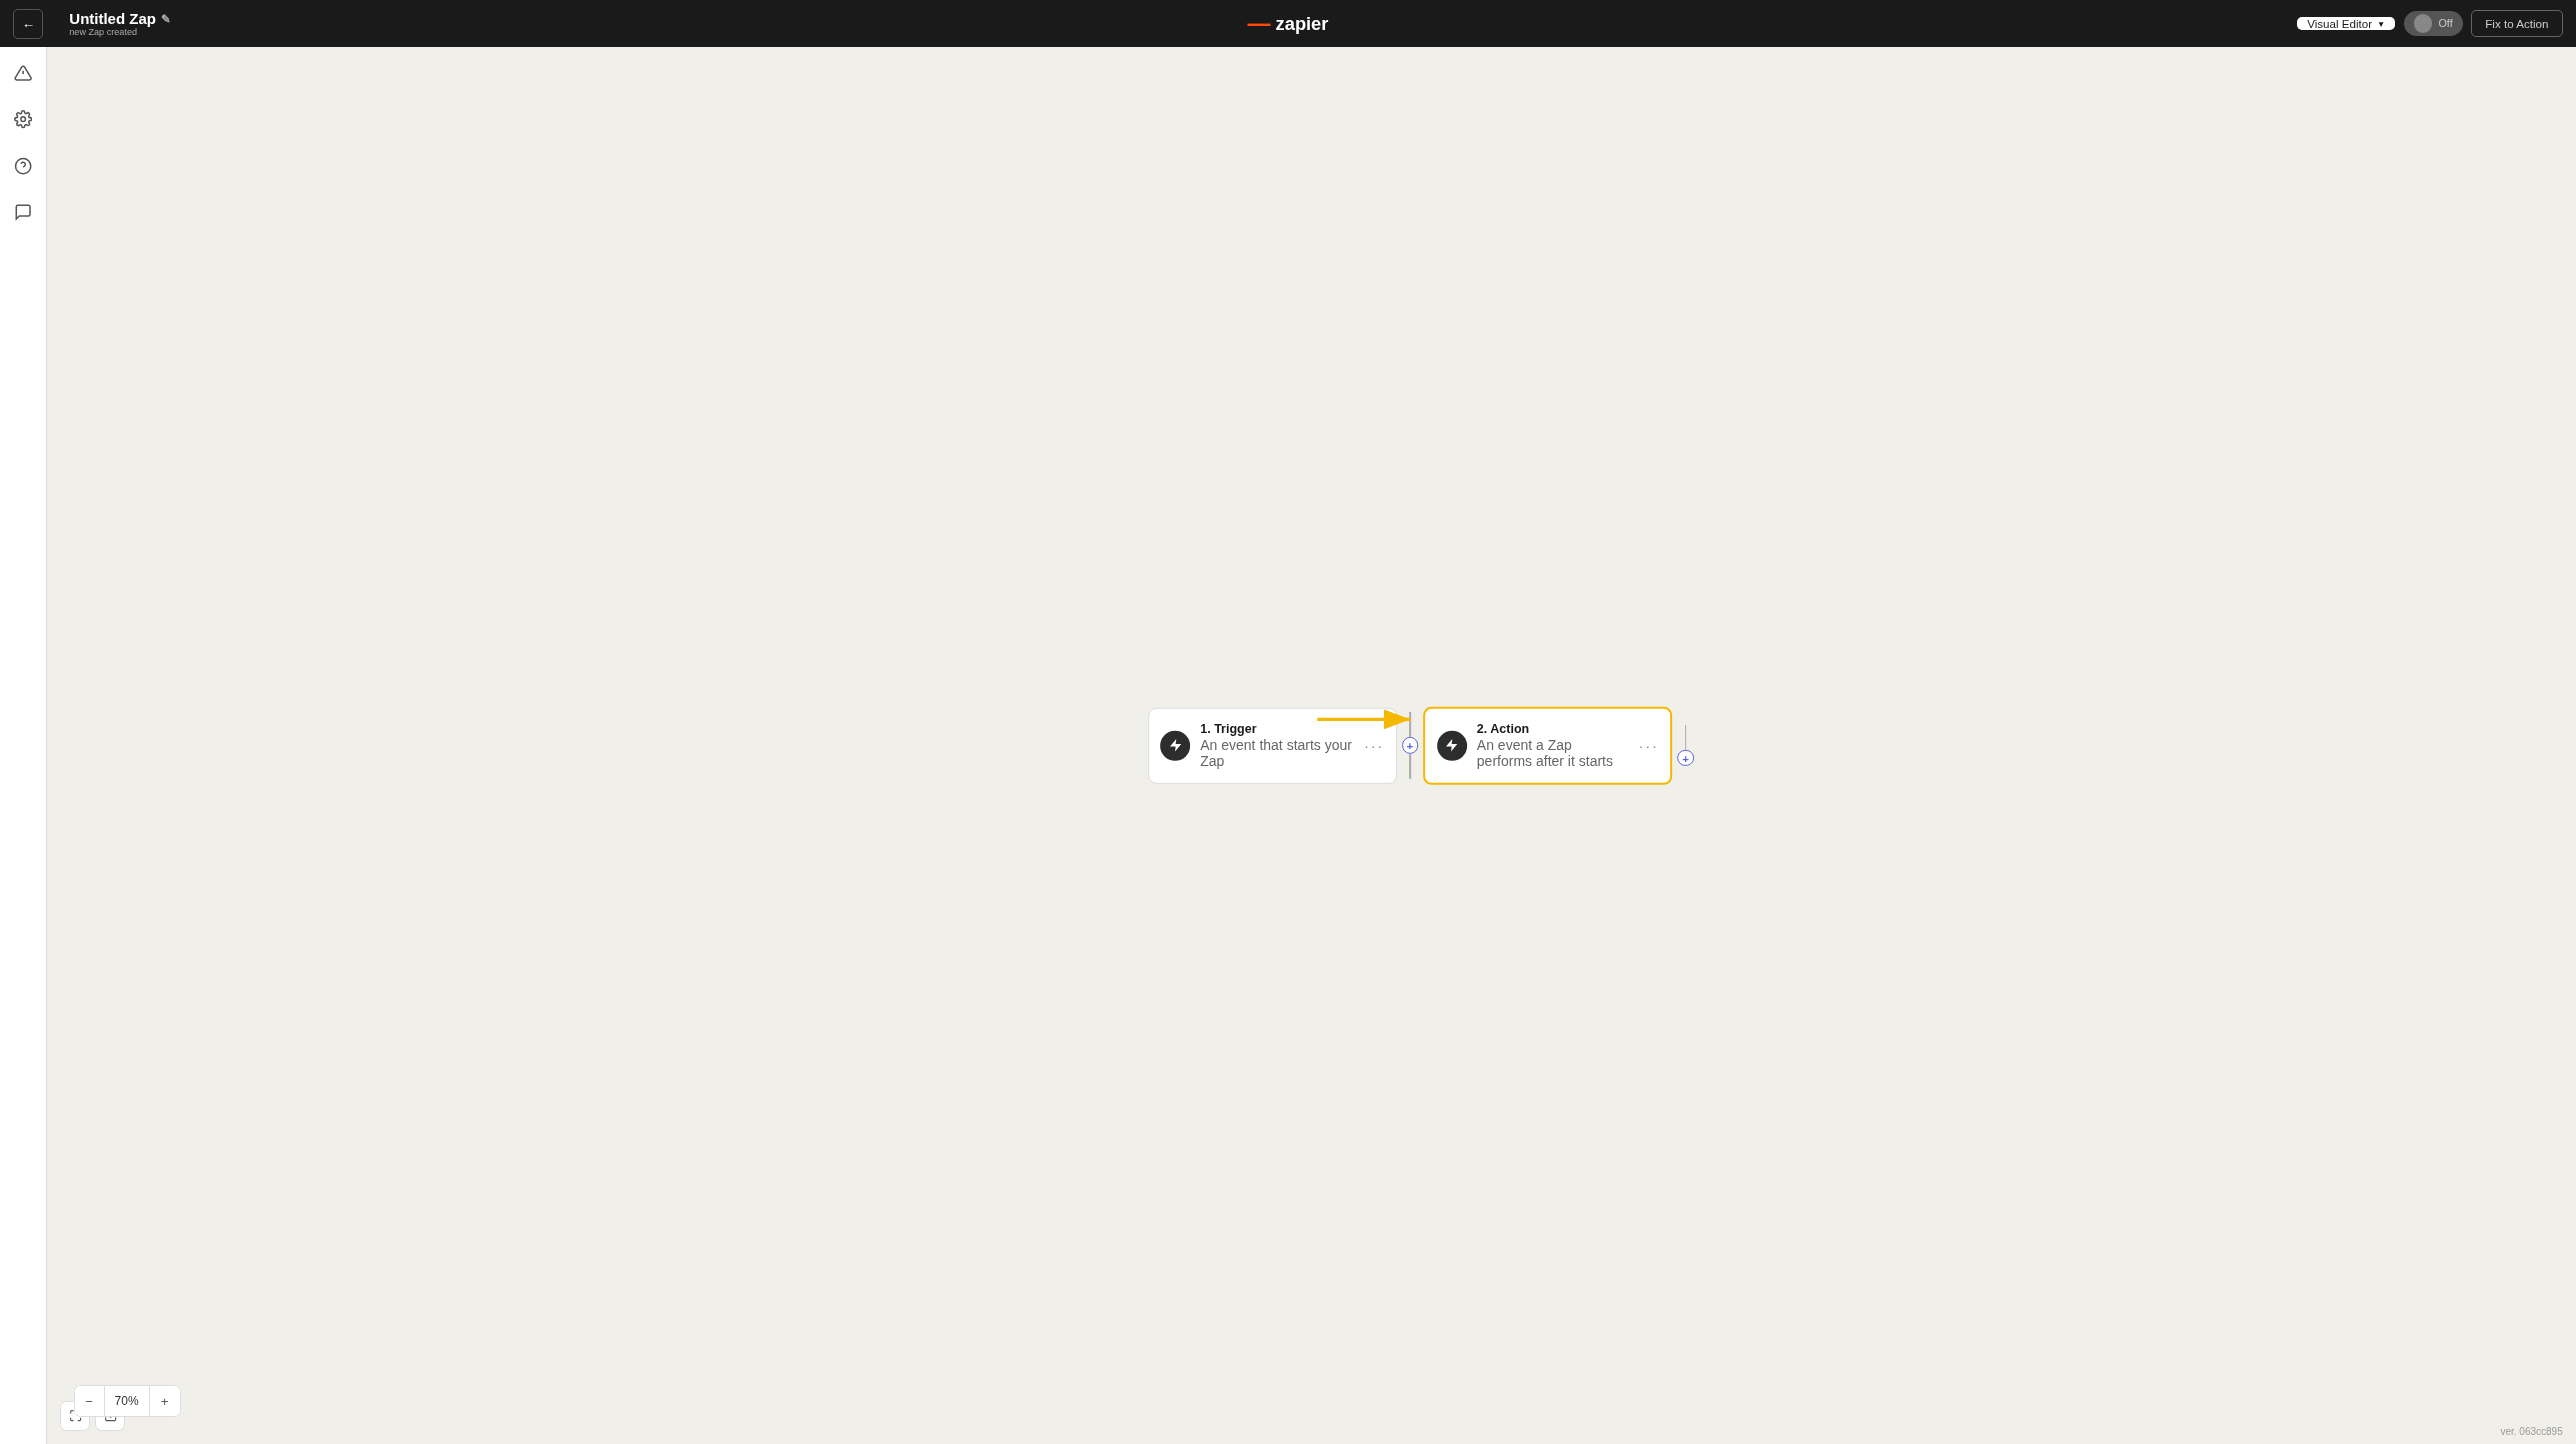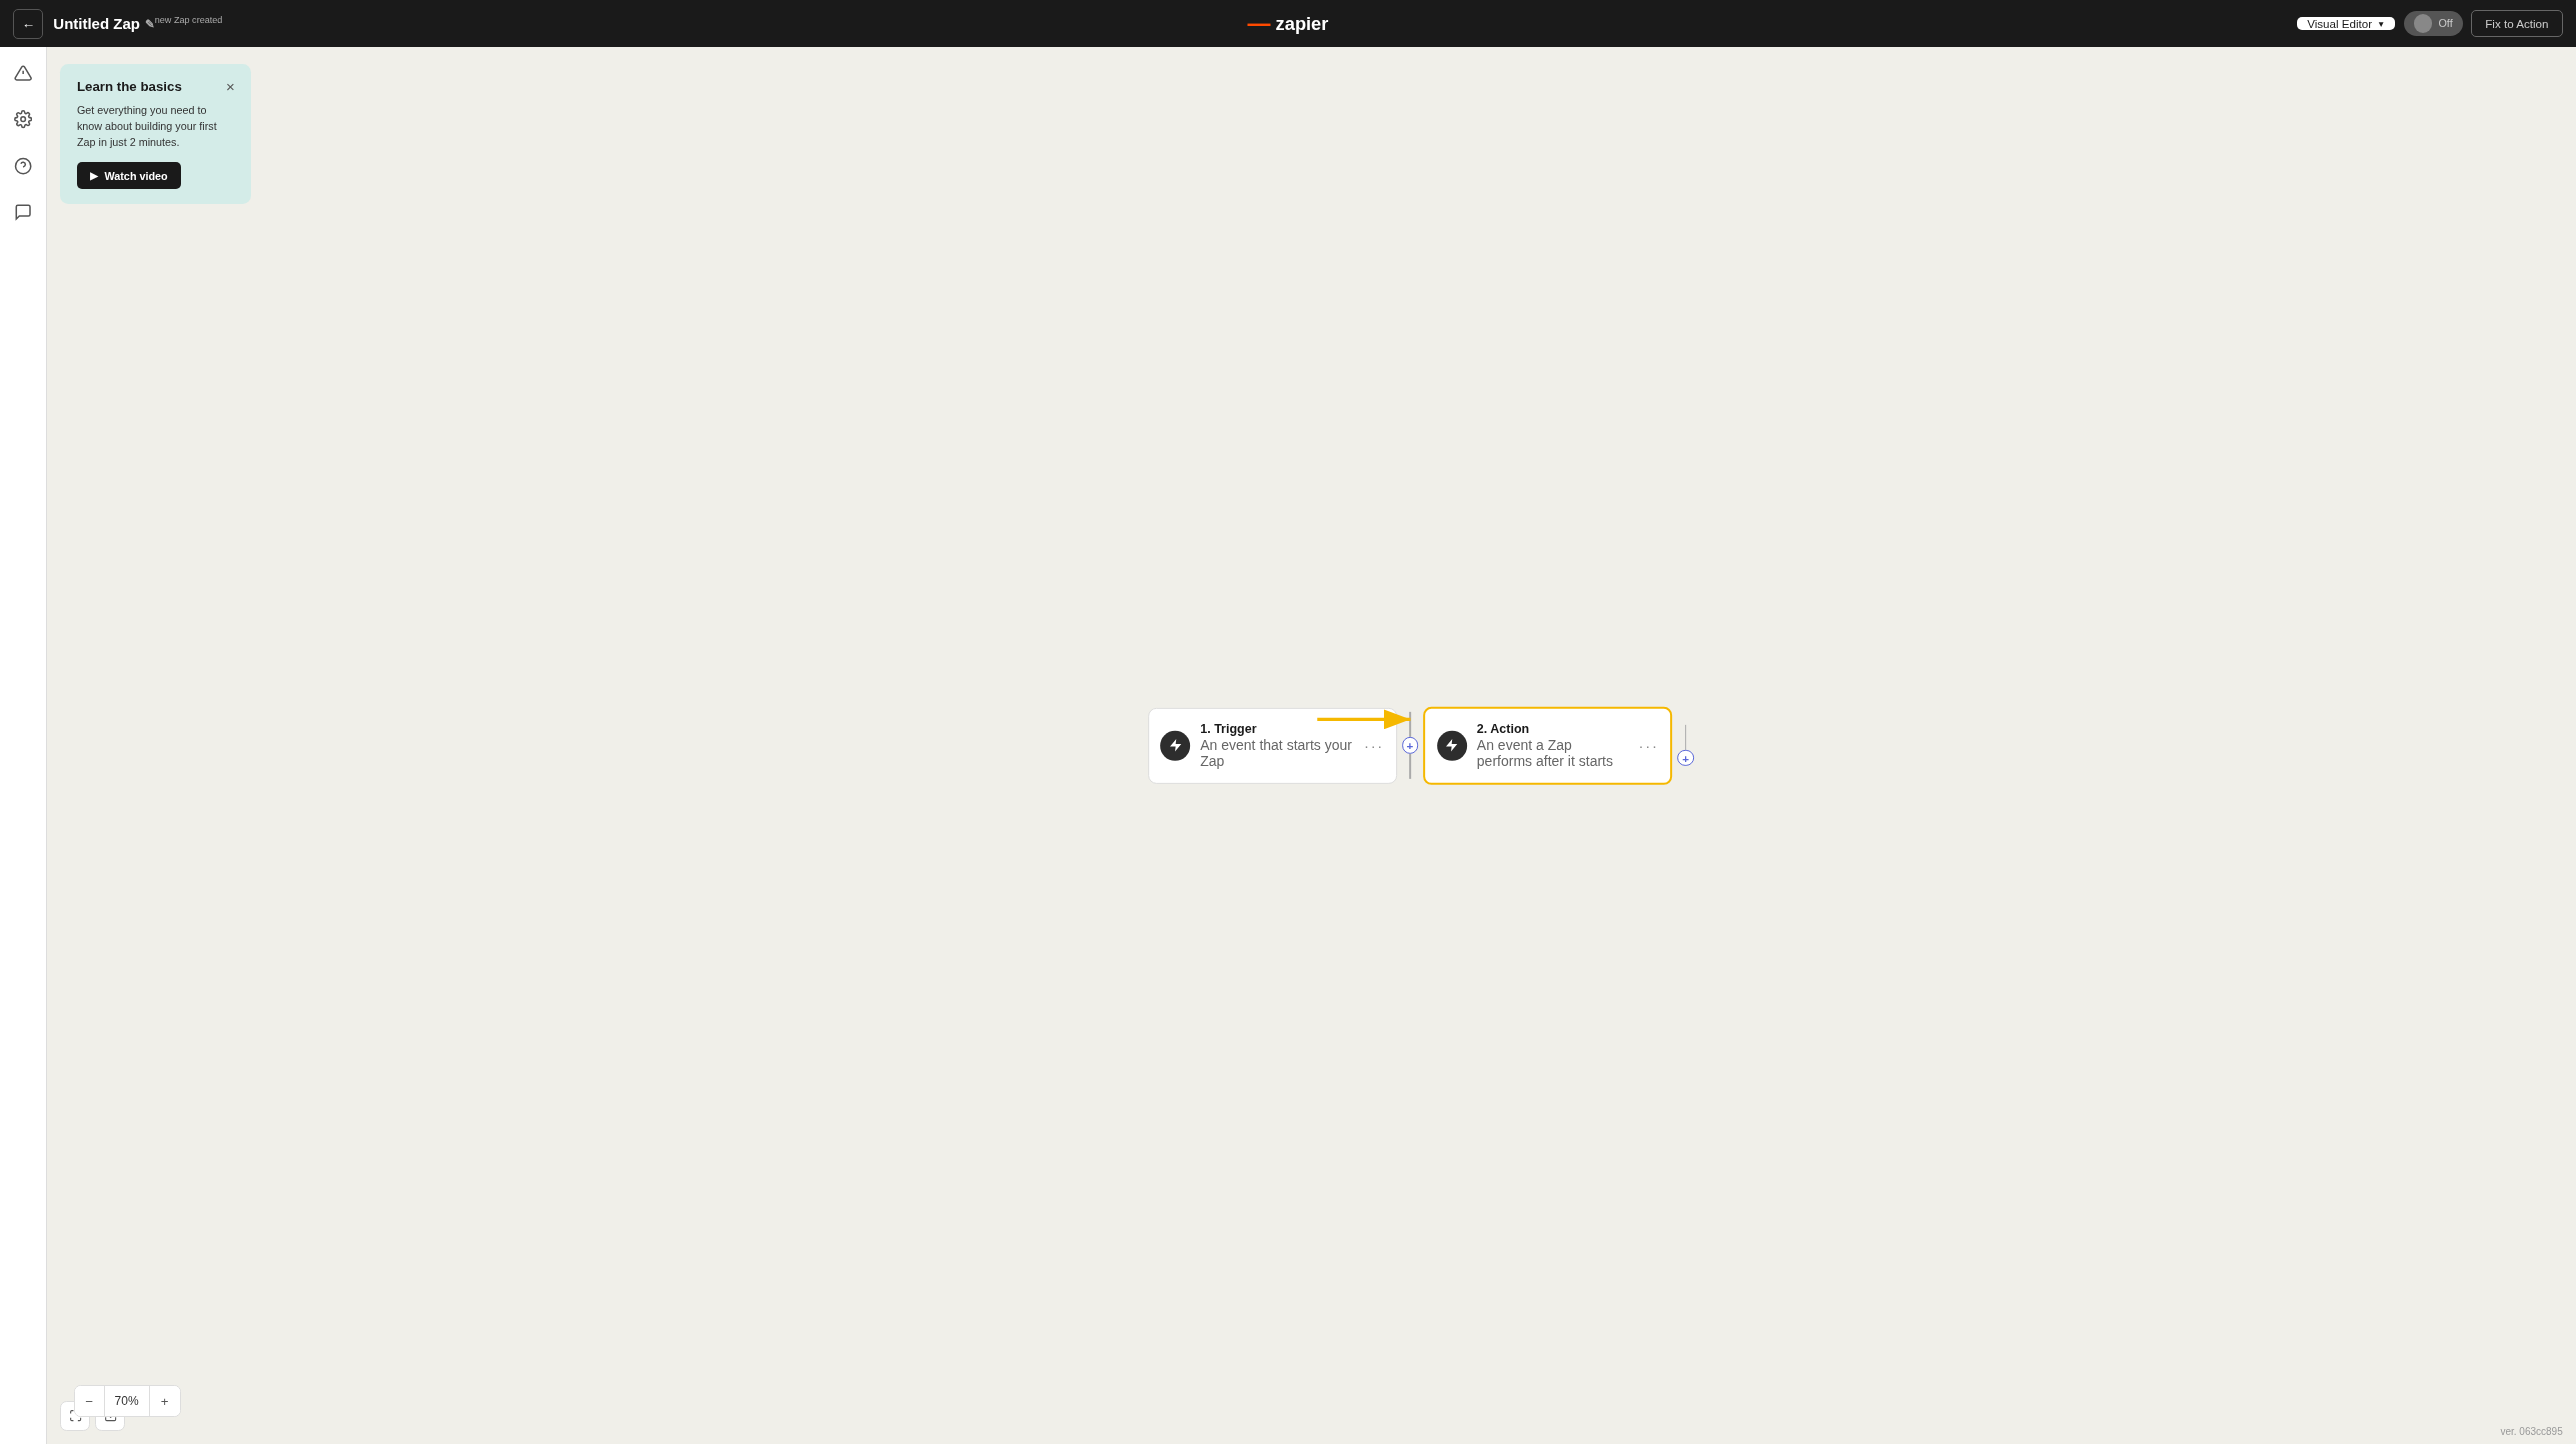--- a/index.html
+++ b/index.html
@@ -10,21 +10,21 @@
       display: flex; align-items: center; justify-content: space-between;
       background: #1a1a1a; color: #fff; height: 47px; padding: 0 13.3px;
       position: relative; z-index: 10;
     }
     .header-left { display: flex; align-items: center; gap: 10px; }
     .back-btn {
       width: 30px; height: 30px; border: 1.7px solid #555; border-radius: 5px;
       display: flex; align-items: center; justify-content: center;
       background: transparent; color: #fff; cursor: pointer; font-size: 13.3px;
     }
-    .zap-title-area { display: flex; flex-direction: row; }
+    .zap-title-area { display: flex; flex-direction: column; margin-left: 16px; }
     .zap-title { display: flex; align-items: center; gap: 5px; font-size: 15px; font-weight: 600; }
     .zap-title .edit-icon { font-size: 11.6px; color: #aaa; cursor: pointer; }
     .zap-subtitle { font-size: 9.1px; color: #aaa; }
 
     .header-center { position: absolute; left: 50%; transform: translateX(-50%); }
     .zapier-logo { display: flex; align-items: center; gap: 3.3px; font-size: 18.3px; font-weight: 700; color: #fff; }
     .logo-dash { color: #ff4a00; font-size: 23px; font-weight: 900; margin-right: 1.7px; }
 
     .header-right { display: flex; align-items: center; gap: 8.3px; }
     .visual-editor-btn {
@@ -214,31 +214,20 @@
       <span>
         <svg viewBox="0 0 24 24" width="18.3" height="18.3" fill="none" stroke="#555" stroke-width="2">
           <path d="M21 15a2 2 0 01-2 2H7l-4 4V5a2 2 0 012-2h14a2 2 0 012 2z"></path>
         </svg>
       </span>
     </div>
   </div>
 
   <div class="canvas">
 
-    <div class="learn-panel">
-      <div class="learn-panel-header">
-        <span class="learn-panel-title">Learn the basics</span>
-        <button class="close-btn">×</button>
-      </div>
-      <p class="learn-panel-text">Get everything you need to know about building your first Zap in just 2 minutes.</p>
-      <button class="watch-video-btn">
-        <span class="play-icon">▶</span>
-        <span>Watch video</span>
-      </button>
-    </div>
 
     <div class="flow-area">
 
       <div class="step-card">
         <div class="step-icon-circle">
           <svg viewBox="0 0 24 24">
             <path d="M13 2L3 14h9l-1 8 10-12h-9l1-8z"></path>
           </svg>
         </div>
         <div class="step-info">

